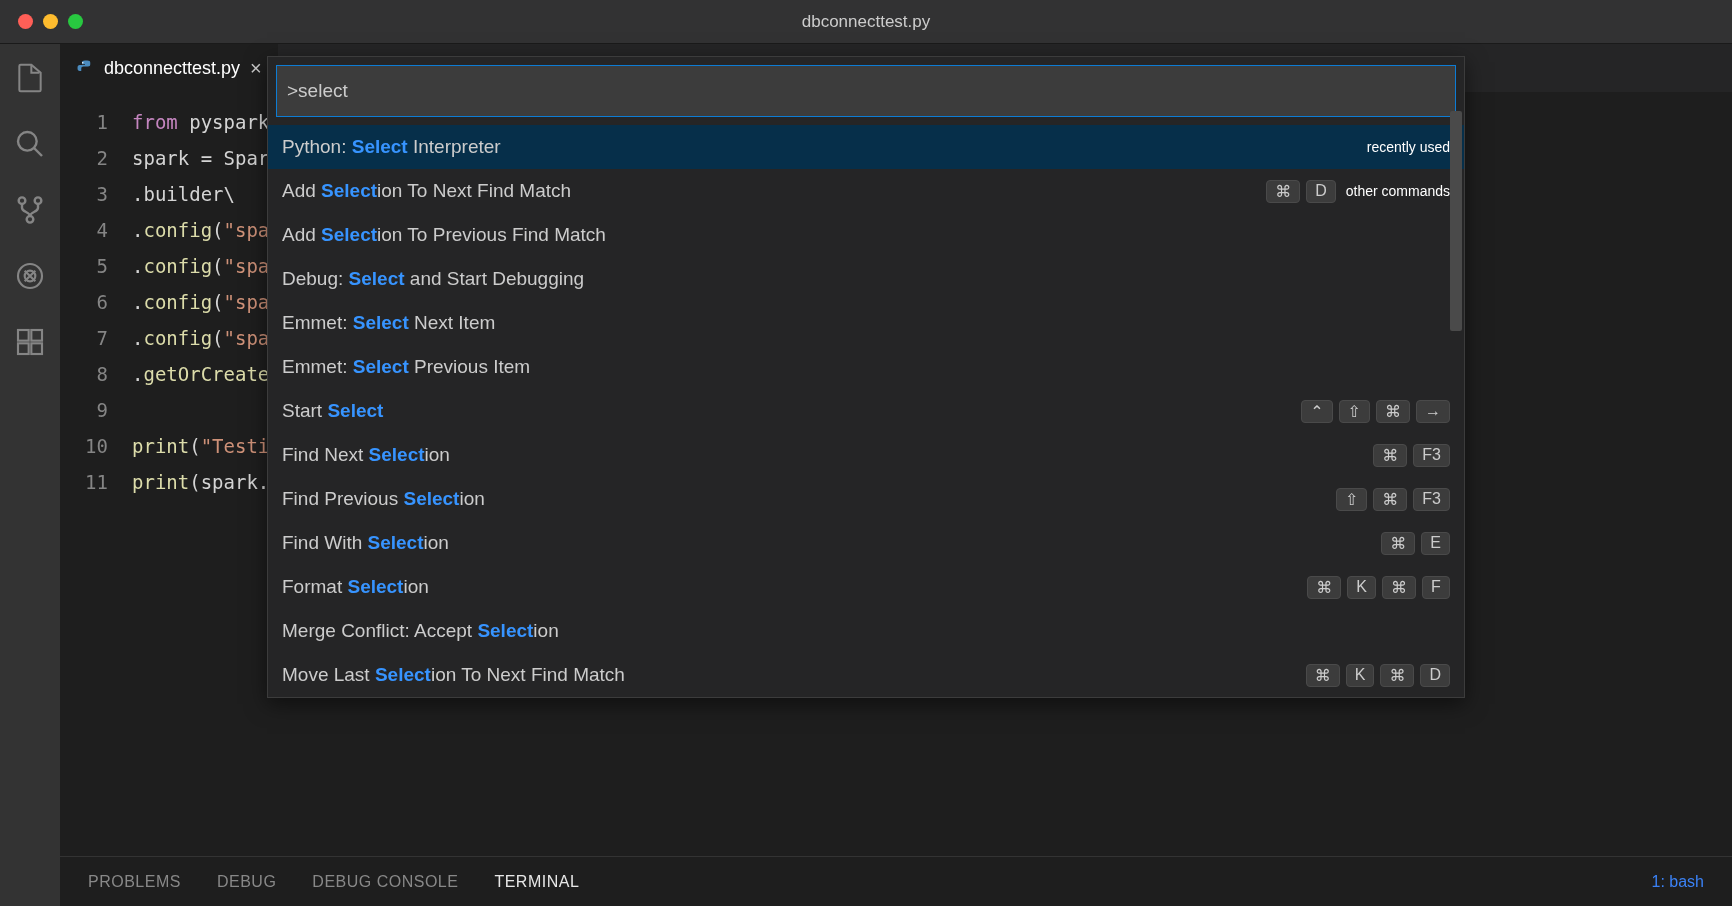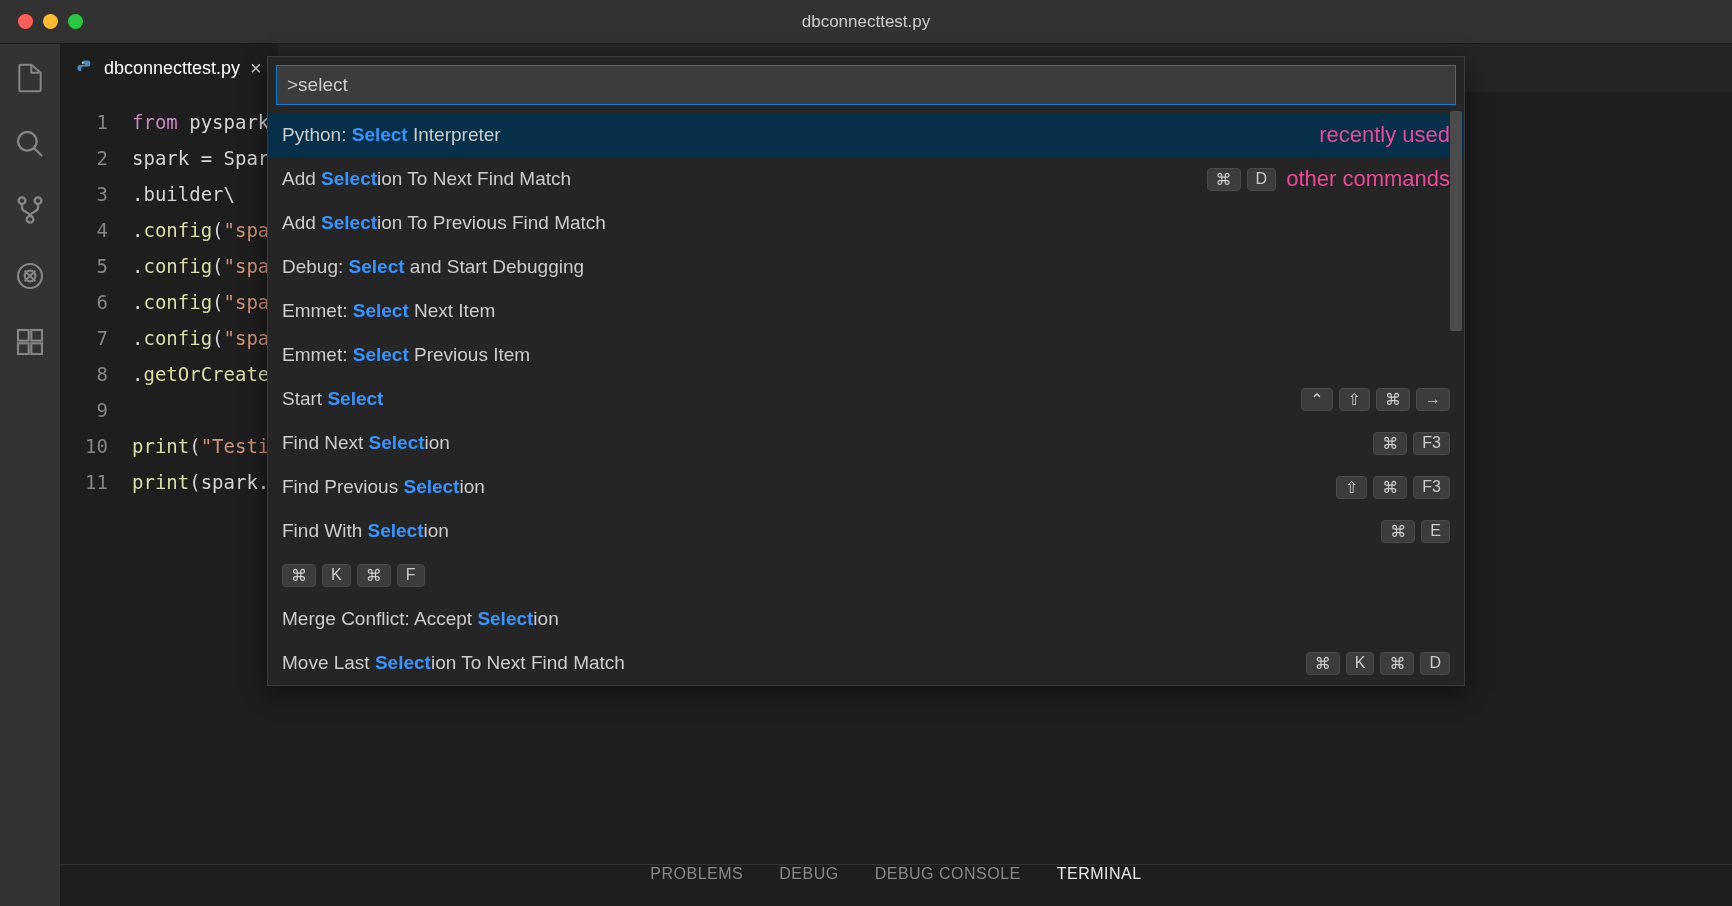--- a/index.html
+++ b/index.html
@@ -77,29 +77,28 @@
   text-align: right;
   color: #858585;
   padding-right: 24px;
   user-select: none;
 }
 .code { flex: 1; color: #d4d4d4; white-space: pre; }
 .pk { color: #c586c0; }
 .pn { color: #dcdcaa; margin-top: 48px; }
 .ps { color: #ce9178; }
 .bottom-panel {
-  height: 42px;
+  height: 50px;
   border-top: 1px solid #333;
   background: #1e1e1e;
   display: flex;
   align-items: center;
   padding: 0 28px;
   gap: 36px;
   font-size: 16px;
-  flex-direction: column;
 }
 .panel-tab { color: #888; cursor: pointer; letter-spacing: 0.5px; }
 .panel-tab.active { color: #e7e7e7; }
 .panel-right { margin-left: auto; color: #3b82f6; }
 .command-palette {
   position: absolute;
   top: 56px;
   left: 50%;
   transform: translateX(-50%);
   width: 1198px;
@@ -108,41 +107,41 @@
   z-index: 100;
   border: 1px solid #3c3c3c;
 }
 .cp-input-wrap { padding: 8px; }
 .cp-input {
   width: 100%;
   background: #3c3c3c;
   border: 1px solid #0d7cd4;
   color: #cccccc;
   font-size: 19px;
-  padding: 8px 10px;
+  padding: 14px 10px;
   outline: none;
   font-family: inherit;
 }
 .cp-list { max-height: 600px; overflow-y: auto; }
 .cp-item {
   display: flex;
   align-items: center;
   justify-content: space-between;
   padding: 6px 14px;
   font-size: 19px;
   color: #cccccc;
   cursor: pointer;
   min-height: 44px;
   gap: 31px;
 }
 .cp-item.selected { background: #062f4a; }
 .cp-label { flex: 1; }
 .cp-label .hl { color: #3794ff; font-weight: 600; }
 .cp-right { display: flex; align-items: center; gap: 10px; }
-.cp-tag { color: #ec4899; font-size: 22px; }
+.cp-tag { color: #ffffff; font-size: 14px; }
 .cp-keys { display: flex; gap: 6px; }
 .cp-key {
   background: #3c3c3c;
   border: 1px solid #4a4a4a;
   border-radius: 4px;
   padding: 1px 8px;
   font-size: 16px;
   color: #ccc;
   min-width: 28px;
   text-align: center;
@@ -319,20 +318,21 @@
       <div class="cp-item">
         <div class="cp-label"><span>Find With </span><span class="hl">Select</span><span>ion</span></div>
         <div class="cp-right">
           <div class="cp-keys">
             <span class="cp-key">⌘</span>
             <span class="cp-key">E</span>
           </div>
         </div>
       </div>
       <div class="cp-item">
+        <div class="cp-label"><span>Format </span><span class="hl">Select</span><span>ion</span></div>
         <div class="cp-right">
           <div class="cp-keys">
             <span class="cp-key">⌘</span>
             <span class="cp-key">K</span>
             <span class="cp-key">⌘</span>
             <span class="cp-key">F</span>
           </div>
         </div>
       </div>
       <div class="cp-item">

